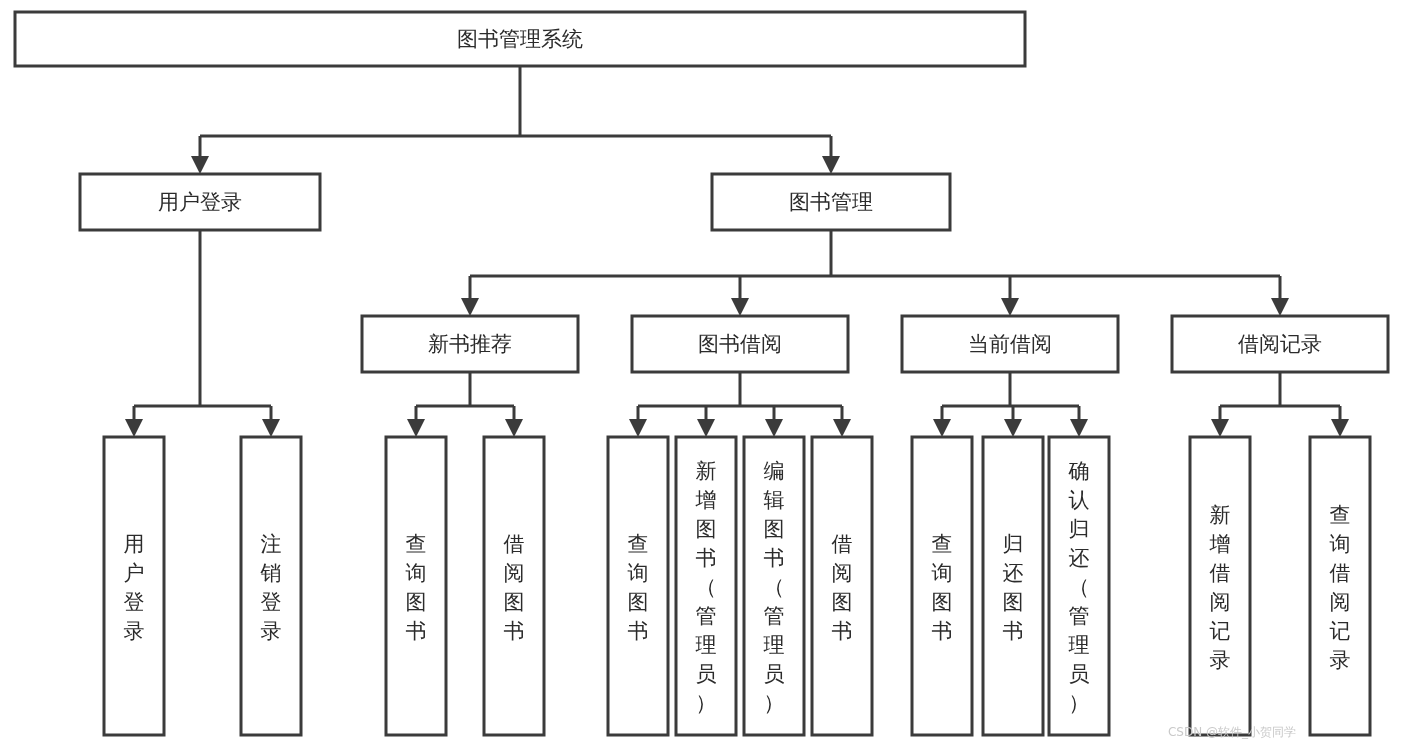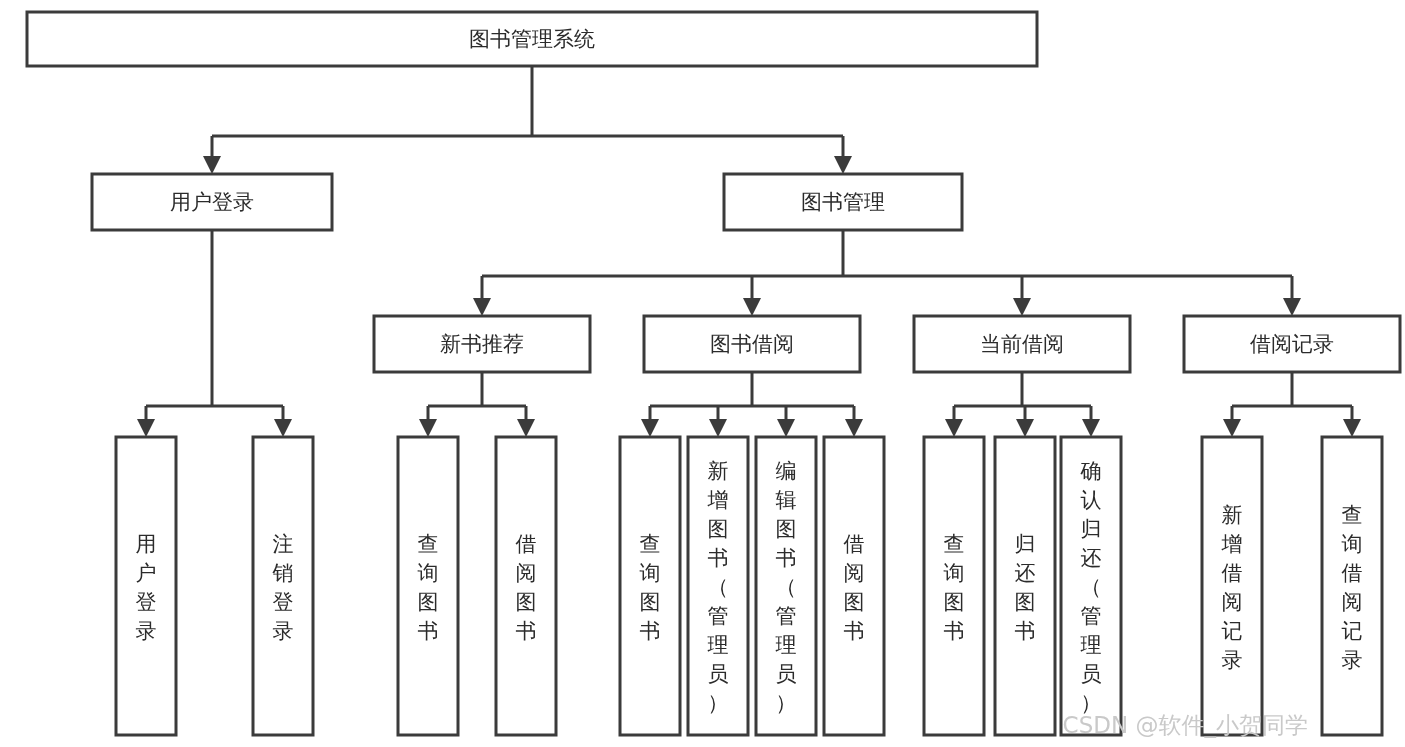--- a/index.html
+++ b/index.html
@@ -10,21 +10,21 @@
   }
   body {
     width: 1405px;
     height: 747px;
     position: relative;
     overflow: hidden;
     font-family: "DejaVu Sans", "Liberation Sans", sans-serif;
   }
   #diagram-root {
     position: absolute;
-    left: 12px;
+    left: 0;
     top: 0;
     width: 1304px;
     height: 747px;
   }
   svg#tree-svg {
     display: block;
     width: 1405px;
     height: 747px;
     background: #ffffff;
   }
@@ -54,21 +54,21 @@
   .arrow-head {
     fill: #3b3b3b;
     stroke: none;
   }
   .watermark {
     position: absolute;
     right: 8px;
     bottom: 6px;
     color: #c9c9c9;
     font-family: "DejaVu Sans", "Liberation Sans", sans-serif;
-    font-size: 23px;
+    font-size: 12px;
     white-space: nowrap;
     pointer-events: none;
     user-select: none;
   }
 </style>
 </head>
 <body>
 
 <div id="diagram-root">
   <svg id="tree-svg" viewBox="0 0 1405 747" xmlns="http://www.w3.org/2000/svg">

